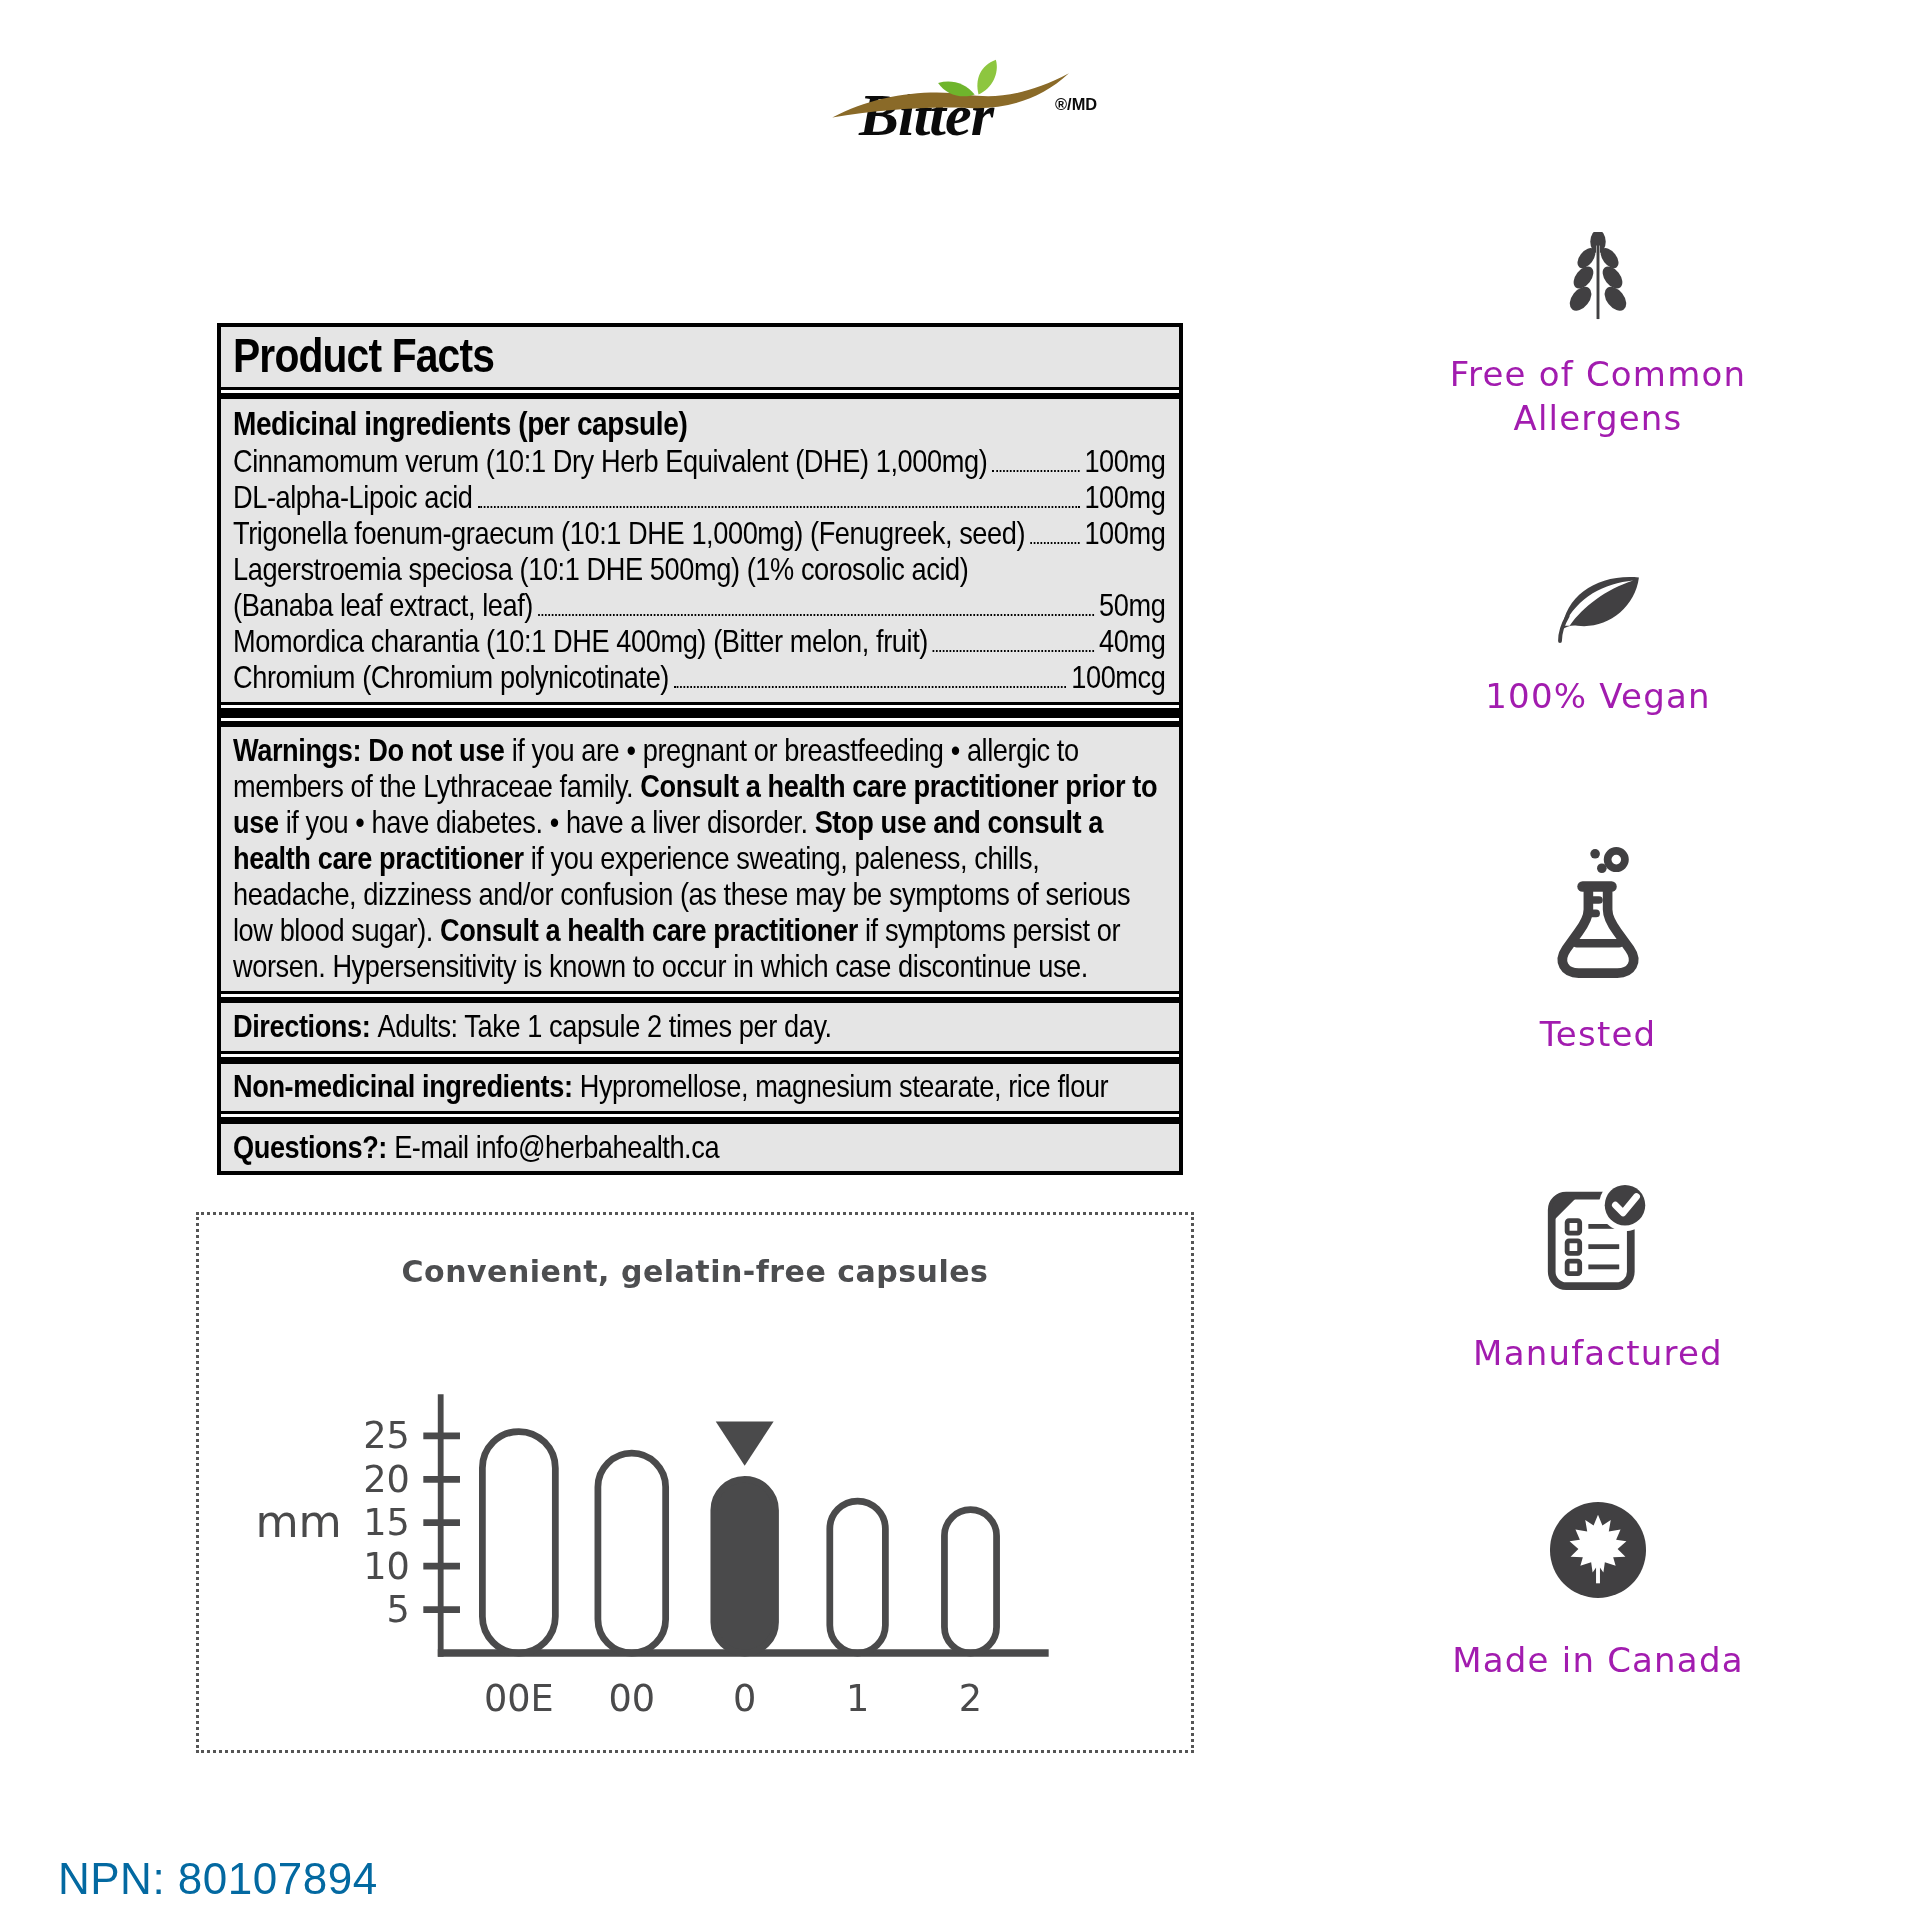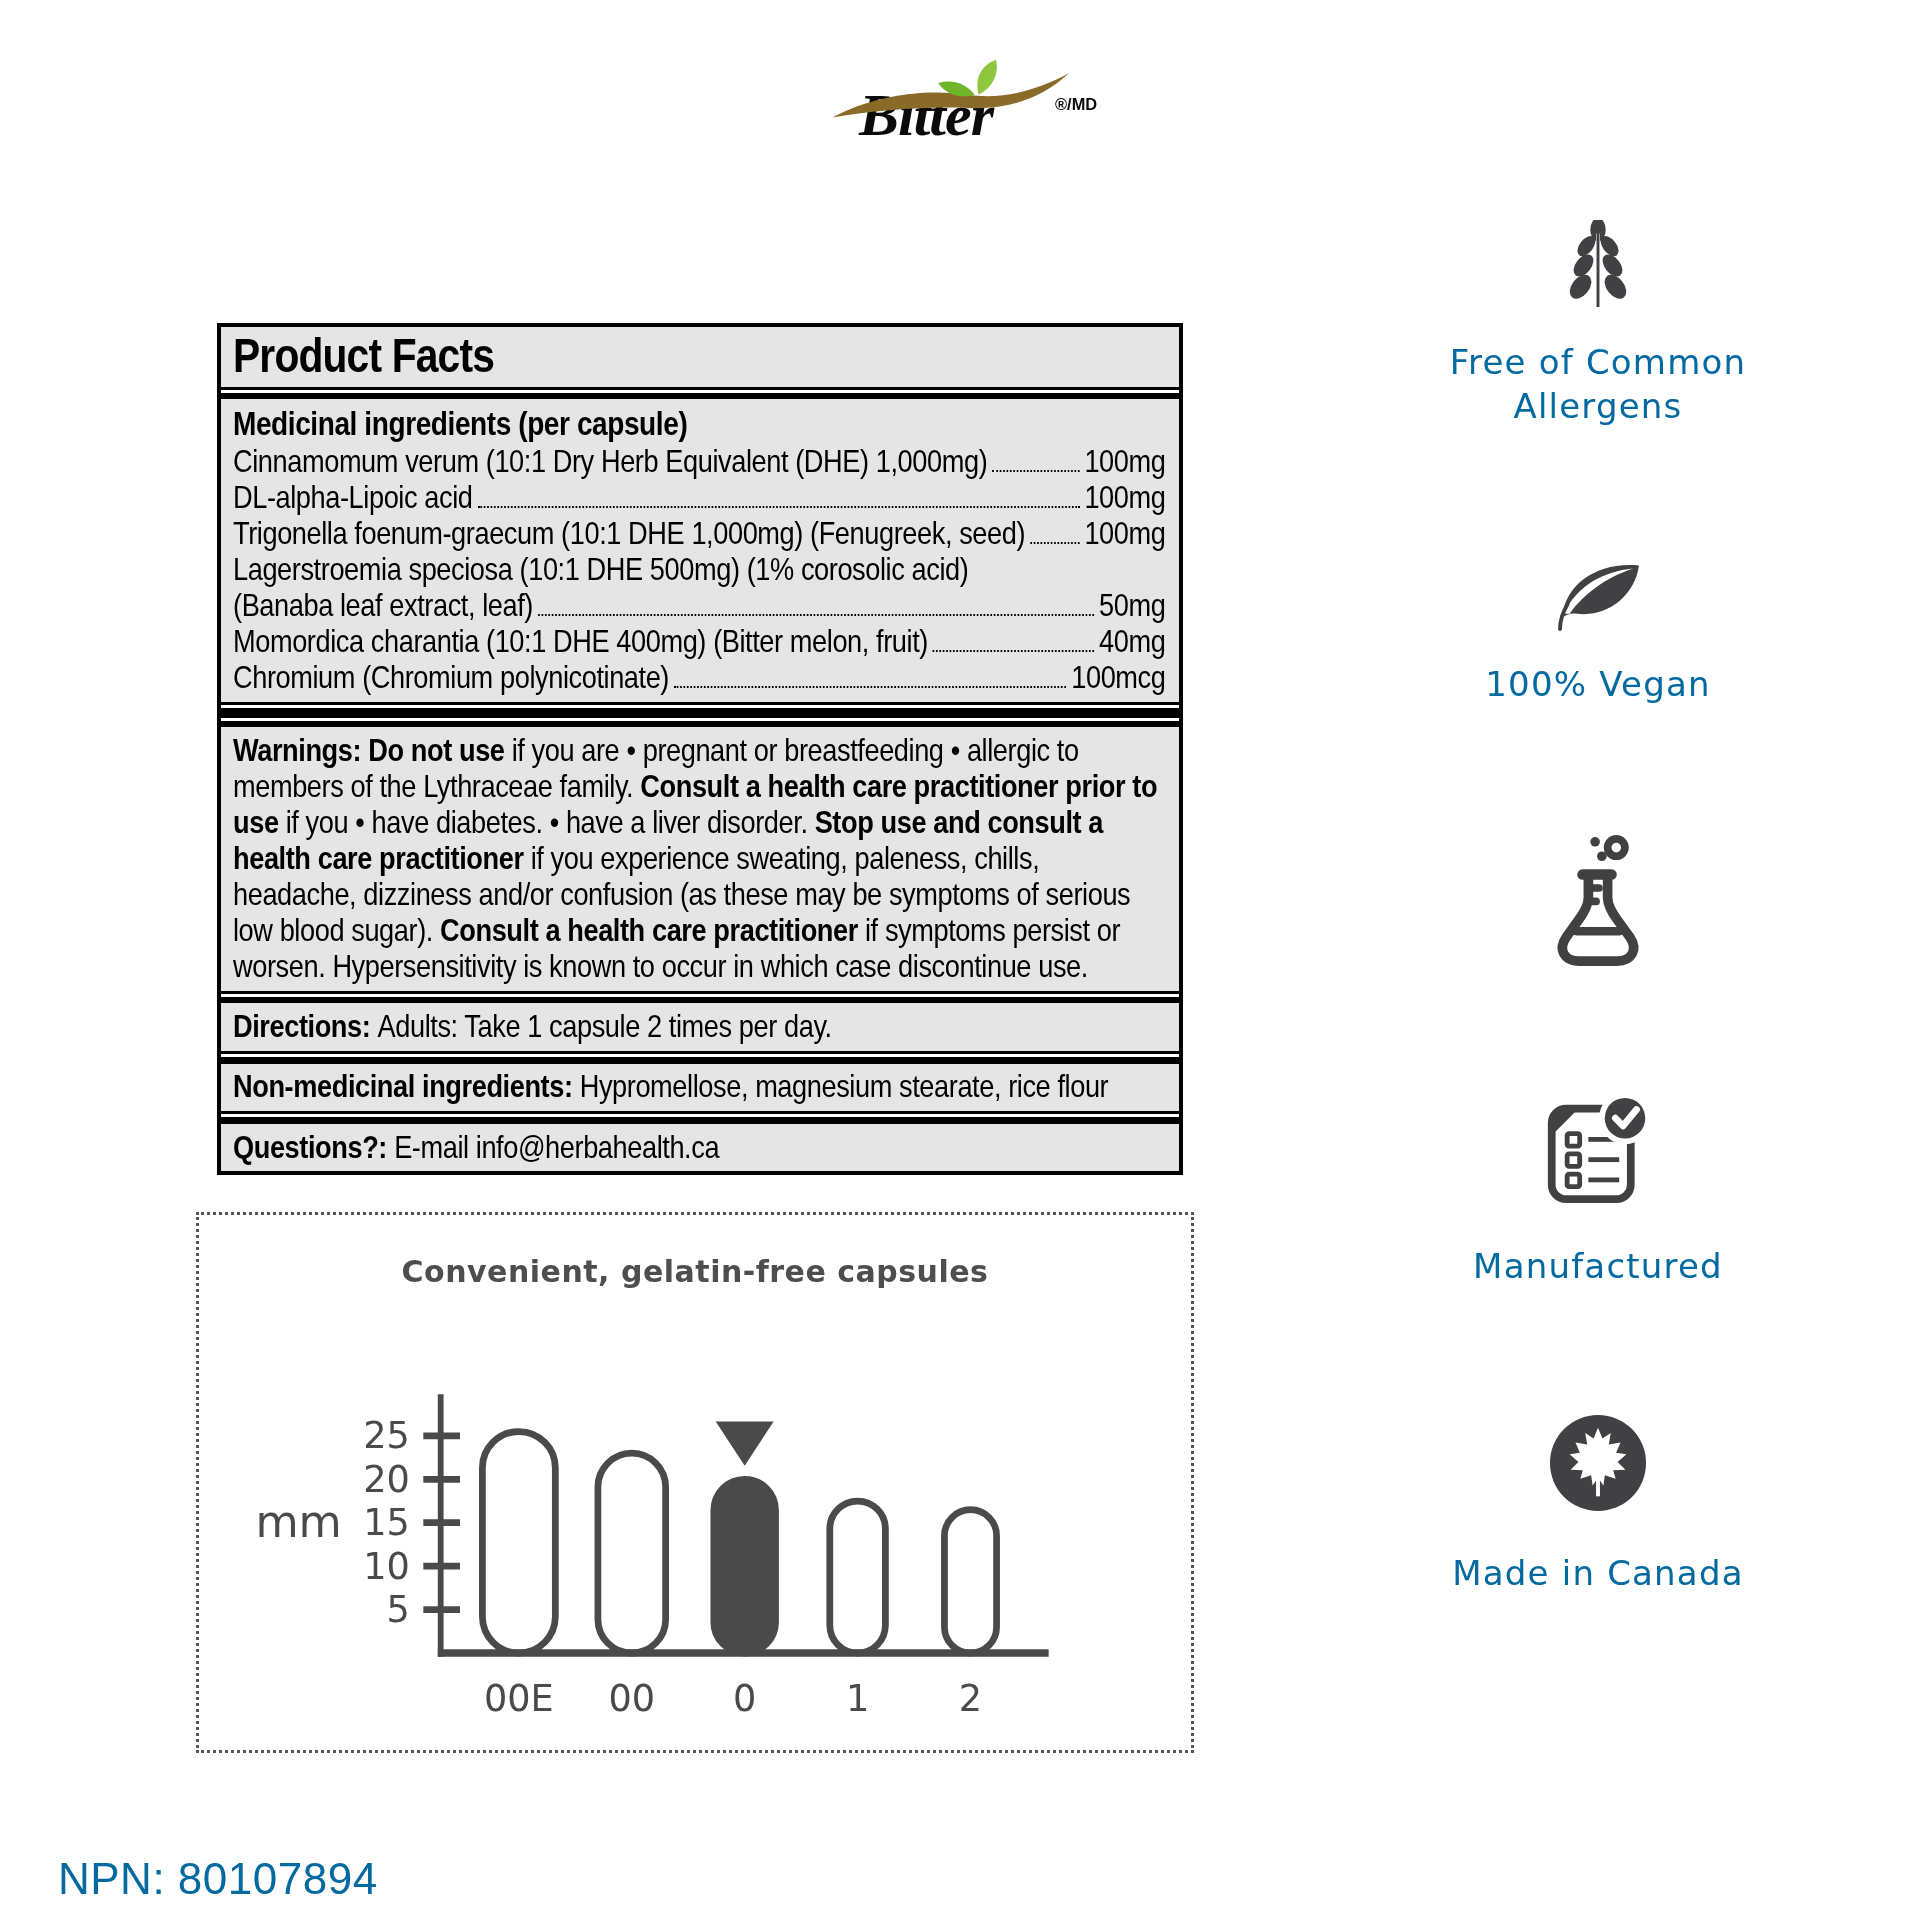--- a/index.html
+++ b/index.html
@@ -30,22 +30,22 @@
 
   
   .capsule-box{position:absolute;left:196px;top:1212px;width:998px;height:541px;
                box-sizing:border-box;border:3.9px dotted #555;}
   .capsule-title{margin-top:39px;text-align:center;font-family:"DejaVu Sans",sans-serif;
                  font-weight:bold;font-size:30px;color:#4d4e50;letter-spacing:0.5px;}
   .capsule-chart{position:absolute;left:0;top:162px;width:991px;height:359px;
                  font-family:"DejaVu Sans",sans-serif;}
 
   
-  .certs{position:absolute;left:1405px;top:220px;width:386px;text-align:center;
-         font-family:"DejaVu Sans",sans-serif;color:#0369a1;}
+  .certs{position:absolute;left:1405px;top:232px;width:386px;text-align:center;
+         font-family:"DejaVu Sans",sans-serif;color:#a21caf;}
   .cert{margin-bottom:126px;}
   .cert-icon{display:flex;justify-content:center;align-items:flex-end;}
   .cert-label{margin-top:31px;font-size:34px;line-height:44px;letter-spacing:1.2px;}
   .cert:nth-child(4) .cert-label,.cert:nth-child(5) .cert-label{margin-top:39px;}
 
   
   .npn{position:absolute;left:58px;top:1854px;font-family:Liberation Sans, sans-serif;
        font-size:44px;color:#0369a1;letter-spacing:0.5px;}
 </style>
 </head>
@@ -208,20 +208,21 @@
           <path d="M31 103 L75 103" stroke-width="9"></path>
           <path d="M43 58 L54 58" stroke-width="8"></path>
           <path d="M43 72 L51 72" stroke-width="8"></path>
           <circle cx="72" cy="16" r="9" stroke-width="8"></circle>
         </g>
         <circle cx="50" cy="10" r="5" fill="#414042"></circle>
         <circle cx="57" cy="25" r="5" fill="#414042"></circle>
       </svg>
     </div>
     <div class="cert-label">
+      <div><span>Tested</span></div>
     </div>
   </div>
 
   <div class="cert">
     <div class="cert-icon">
       <svg width="108" height="110" viewBox="0 0 112 114" aria-hidden="true">
         <rect x="8" y="14" width="82" height="94" rx="15" fill="#fff" stroke="#414042" stroke-width="8"></rect>
         <path d="M10 40 L38 12 L22 12 C14 12 9 18 9 26 Z" fill="#414042"></path>
         <g stroke="#414042" stroke-width="5" fill="none">
           <rect x="24" y="40" width="13" height="13" rx="2"></rect>

